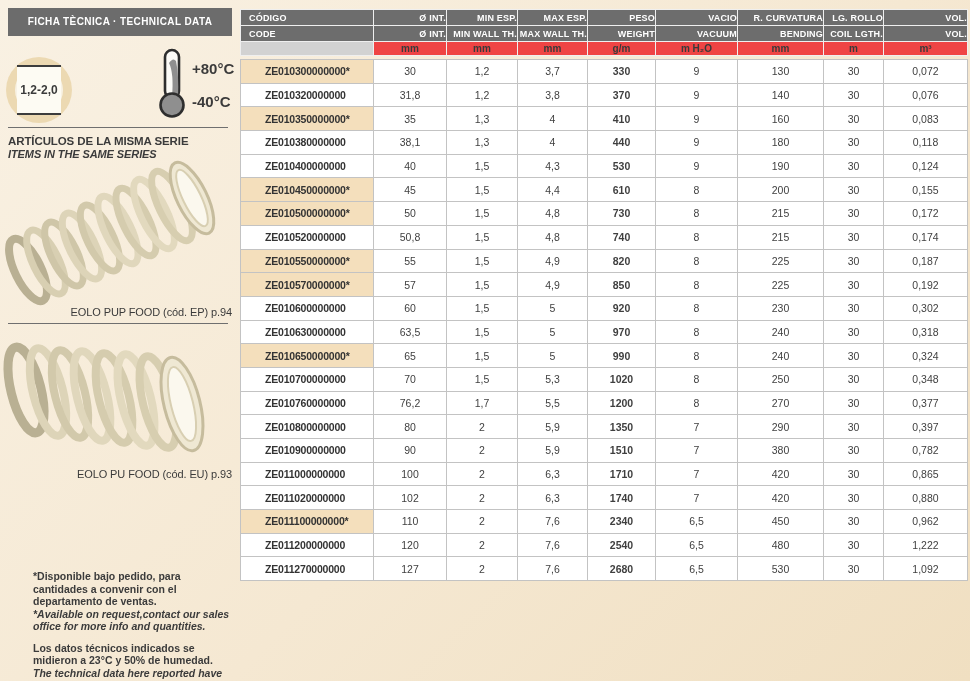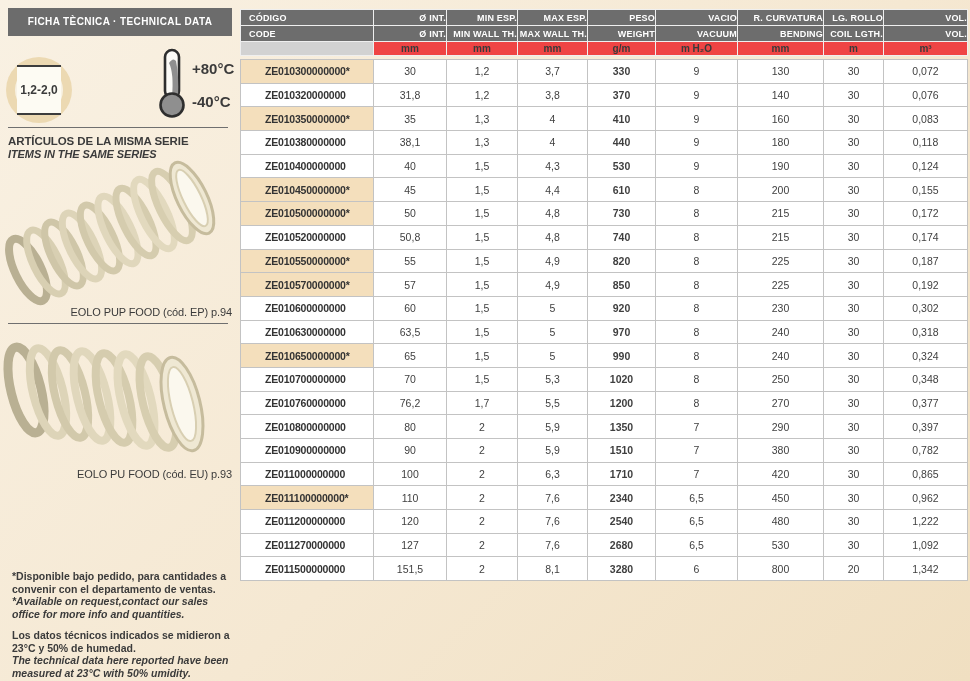--- a/index.html
+++ b/index.html
@@ -36,21 +36,21 @@
   .temp-min { position:absolute; left:192px; top:93px; font-weight:bold; font-size:15px; }
   .rule { position:absolute; left:8px; width:220px; border-top:1.5px solid #6f6f6f; }
   .rule1 { top:127px; } .rule2 { top:323px; }
   .series-es { position:absolute; left:8px; top:135px; font-size:11.5px; font-weight:bold; letter-spacing:-.1px; }
   .series-en { position:absolute; left:8px; top:148px; font-size:11px; font-weight:bold; font-style:italic; letter-spacing:-.1px; }
   .hose1 { position:absolute; left:0; top:158px; }
   .hose2 { position:absolute; left:0; top:328px; }
   .caption { position:absolute; left:0; width:232px; text-align:right; font-size:11px; font-weight:normal; letter-spacing:-.1px; }
   .cap1 { top:306px; } .cap2 { top:468px; }
   .notes { position:absolute; left:12px; top:570px; width:222px; font-size:10.5px; line-height:12.5px; font-weight:bold; }
-  .notes p { margin-bottom:0; }
+  .notes p { margin-bottom:0;margin-left:21px; }
   .notes .gap { margin-top:9px; }
   .it { font-style:italic; }
   
   .table-wrap { position:absolute; left:240px; top:9px; }
   table { border-collapse:collapse; table-layout:fixed; width:727px; background:transparent; }
   th, td { overflow:hidden; white-space:nowrap; }
   tr.h1 th, tr.h2 th {
     background:#6d6d6d; color:#fff; font-size:9px; font-weight:bold;
     height:16px; text-align:right; border:1px solid #efefef; letter-spacing:.2px;
   }
@@ -383,20 +383,31 @@
           <td class="">100</td>
           <td class="">2</td>
           <td class="">6,3</td>
           <td class="wt">1710</td>
           <td class="">7</td>
           <td class="">420</td>
           <td class="">30</td>
           <td class="">0,865</td>
         </tr>
         <tr>
+          <td class="code">ZE011020000000</td>
+          <td class="">102</td>
+          <td class="">2</td>
+          <td class="">6,3</td>
+          <td class="wt">1740</td>
+          <td class="">7</td>
+          <td class="">420</td>
+          <td class="">30</td>
+          <td class="">0,880</td>
+        </tr>
+        <tr>
           <td class="code hl">ZE011100000000*</td>
           <td class="">110</td>
           <td class="">2</td>
           <td class="">7,6</td>
           <td class="wt">2340</td>
           <td class="">6,5</td>
           <td class="">450</td>
           <td class="">30</td>
           <td class="">0,962</td>
         </tr>
@@ -415,26 +426,15 @@
           <td class="code">ZE011270000000</td>
           <td class="">127</td>
           <td class="">2</td>
           <td class="">7,6</td>
           <td class="wt">2680</td>
           <td class="">6,5</td>
           <td class="">530</td>
           <td class="">30</td>
           <td class="">1,092</td>
         </tr>
-        <tr>
-          <td class="code">ZE011500000000</td>
-          <td class="">151,5</td>
-          <td class="">2</td>
-          <td class="">8,1</td>
-          <td class="wt">3280</td>
-          <td class="">6</td>
-          <td class="">800</td>
-          <td class="">20</td>
-          <td class="">1,342</td>
-        </tr>
       </tbody>
     </table>
 </div>
 
 </body></html>

